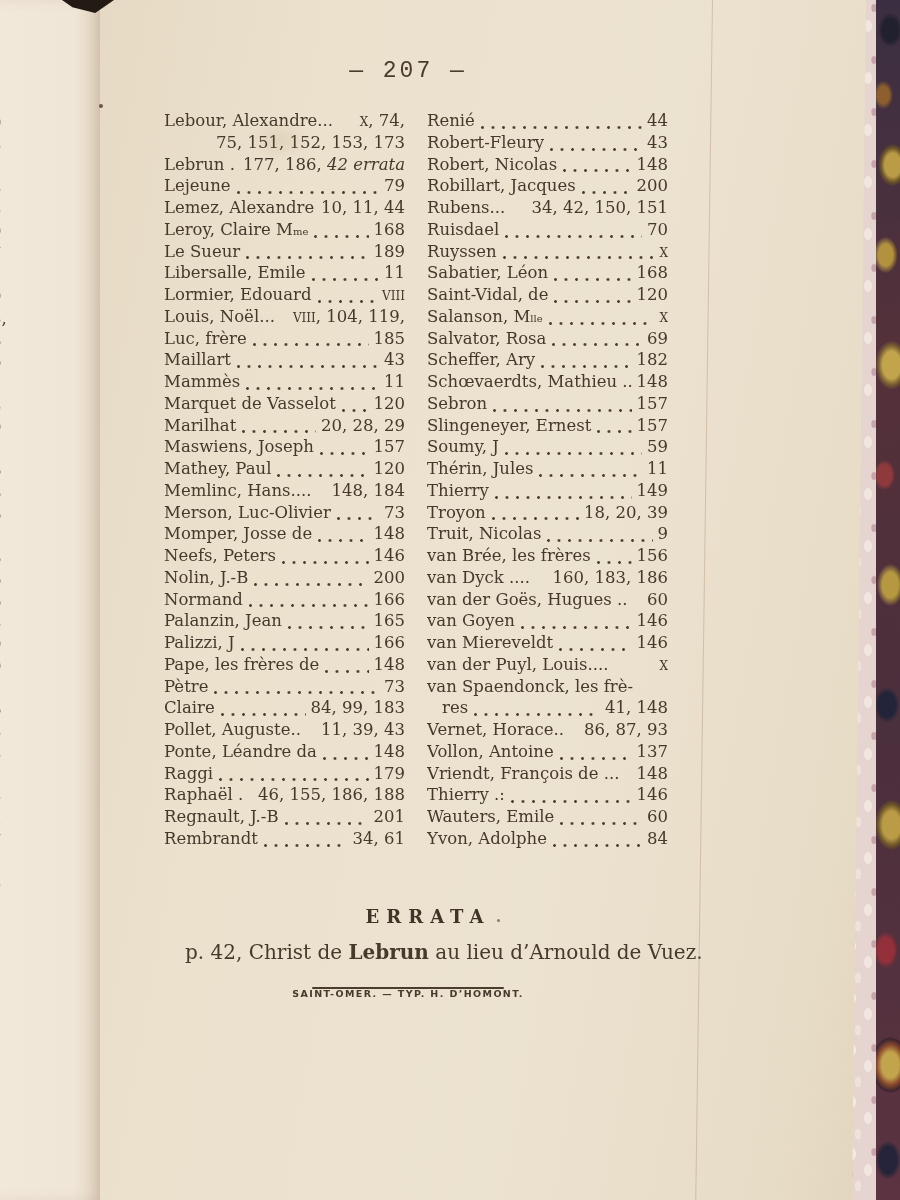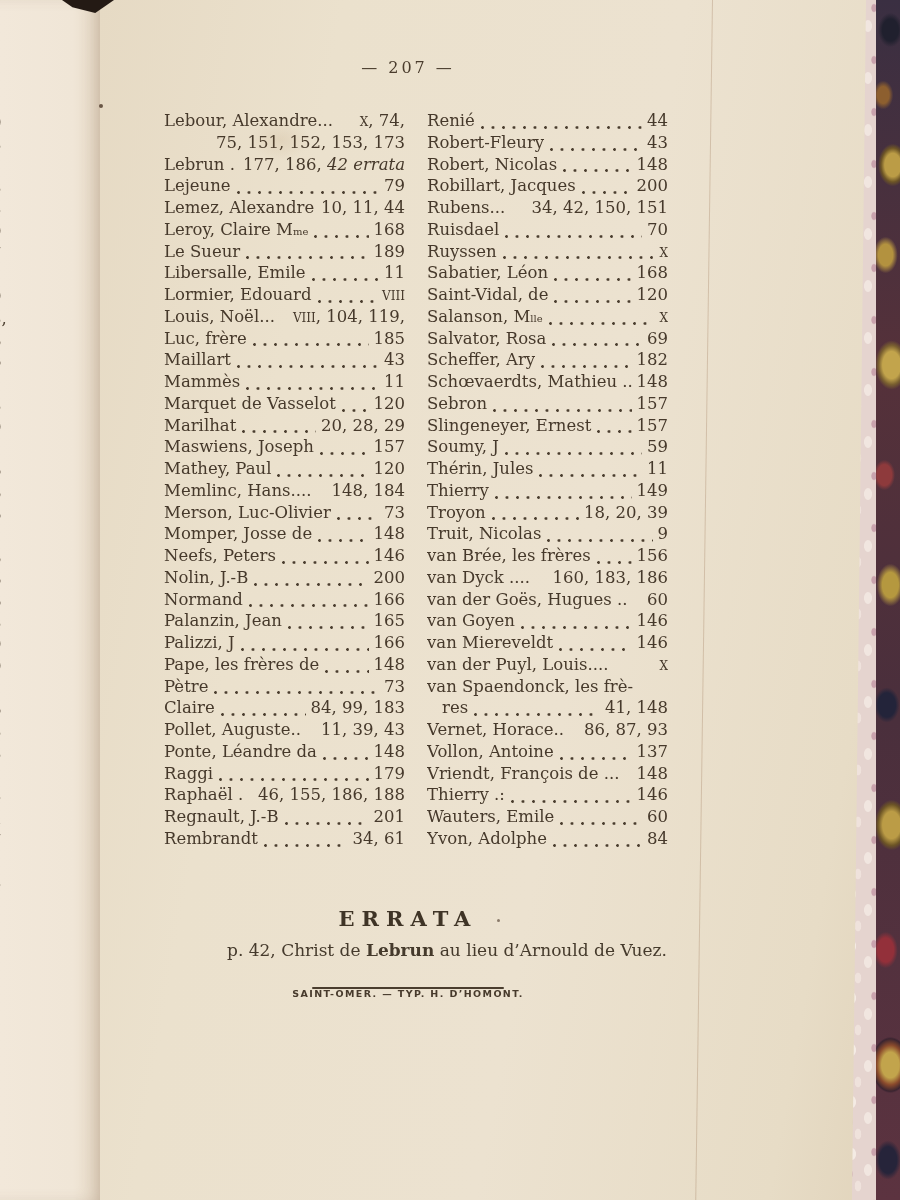--- a/index.html
+++ b/index.html
@@ -48,39 +48,39 @@
       linear-gradient(to bottom,#3a2f42,#55313a 30%,#4a2f3c 60%,#5c3340);}
 
   
   .main-page{position:absolute;left:100px;top:0;width:766px;height:100%;
     background:linear-gradient(100deg,#e6dac4 0%,#ebe1cd 25%,#ece2d0 60%,#e7dcc6 90%,#e2d5bd 100%);
     clip-path:polygon(0 0,100% 0,calc(100% - 14px) 100%,0 100%);}
   .crease{position:absolute;left:612px;top:0;width:1px;height:1200px;
     background:rgba(160,125,95,.33);transform:rotate(.8deg);transform-origin:top left;}
 
   .page-head{position:absolute;top:58px;left:0;width:616px;text-align:center;
-    font-size:16px;letter-spacing:3px;color:#4a3c2d;}
+    font-size:23px;letter-spacing:3px;color:#4a3c2d;font-family:Liberation Mono, monospace;}
 
   .col{position:absolute;top:111px;width:241px;font-size:16.5px;}
   .col-left{left:64px;}
   .col-right{left:327px;}
   .ln{display:flex;align-items:baseline;height:21.75px;white-space:pre;overflow:hidden;}
   .nm{white-space:pre;}
   .nm.ind{padding-left:15px;}
   .sup{font-size:10px;vertical-align:5px;line-height:0;}
   .ldr{flex:1 1 auto;min-width:6px;height:3px;align-self:flex-end;
     margin:0 5px 4px 6px;
     background-image:radial-gradient(circle at 1.5px 1.5px,#4a3d2e 1.15px,transparent 1.6px);
     background-size:10.5px 3px;background-repeat:repeat-x;background-position:left bottom;}
   .pg{margin-left:auto;white-space:pre;font-variant:small-caps;}
   .pg-it{font-style:italic;font-variant:normal;white-space:pre;}
 
   .errata-head{position:absolute;top:906px;left:0;width:616px;text-align:center;
-    font-size:21px;font-weight:bold;letter-spacing:7px;color:#3f3426;}
-  .errata-line{position:absolute;top:940px;left:85px;font-size:17px;color:#453a2c;margin-left:42px;}
+    font-size:18px;font-weight:bold;letter-spacing:7px;color:#3f3426;padding-left:20px;}
+  .errata-line{position:absolute;top:940px;left:85px;font-size:20px;color:#453a2c;}
   .rule{position:absolute;top:987px;left:212px;width:192px;height:2px;background:#4a3d2e;
     border-radius:1px;}
   .imprint{position:absolute;top:988px;left:0;width:616px;text-align:center;
     font-family:"DejaVu Sans", sans-serif;font-size:9.5px;font-weight:bold;
     letter-spacing:1.4px;color:#473a2c;}
 
   .spot{position:absolute;border-radius:50%;background:#4a3626;}
   .spot-a{left:99px;top:104px;width:4px;height:4px;opacity:.8;}
   .spot-b{left:497px;top:919px;width:3px;height:3px;opacity:.6;}
   .stain{position:absolute;left:150px;top:120px;width:60px;height:40px;border-radius:50%;

